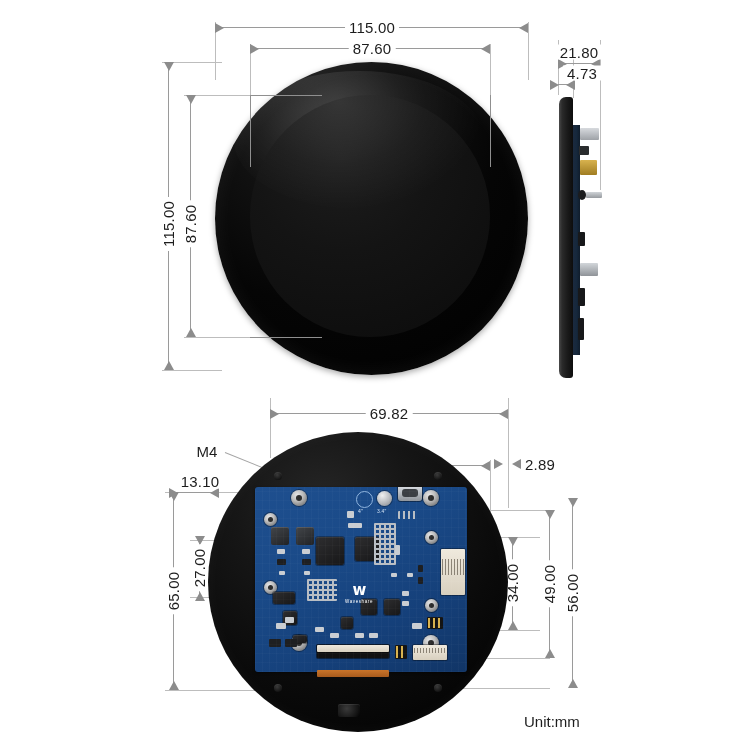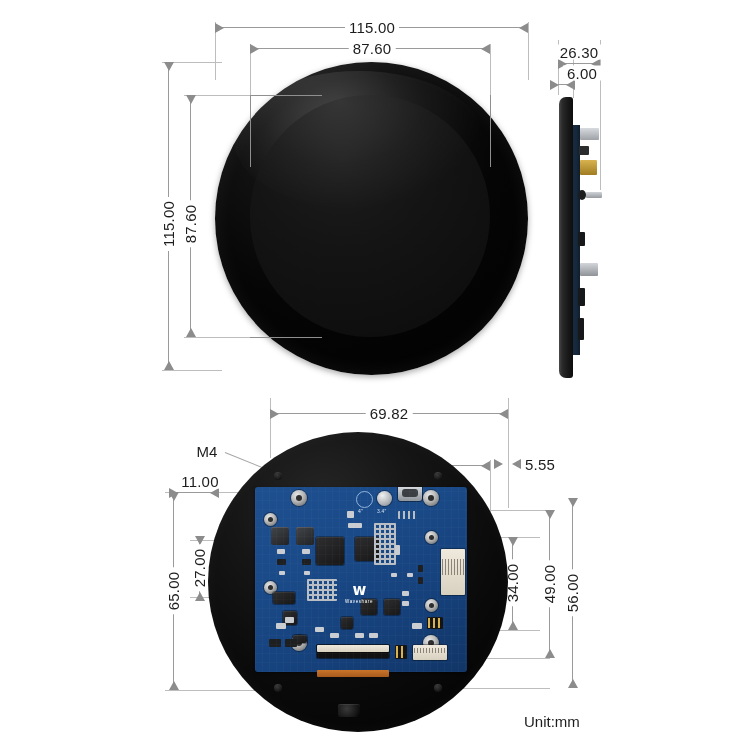--- a/index.html
+++ b/index.html
@@ -174,26 +174,26 @@
   <div class="ext v" style="left:250px;top:95px;height:72px;background:#8f8f8f;"></div>
   <div class="ext v" style="left:490px;top:95px;height:72px;background:#8f8f8f;"></div>
 
   <div class="ext v" style="left:558px;top:40px;height:55px;"></div>
   <div class="ext v" style="left:600px;top:40px;height:150px;"></div>
   <div class="ext v" style="left:573px;top:58px;height:40px;"></div>
 
   <div class="dline h" style="left:558px;top:63px;width:42px;"></div>
   <div class="arw r" style="left:558px;top:58.5px;"></div>
   <div class="arw l" style="left:591px;top:58.5px;"></div>
-  <div class="dim-label horiz" style="left:579px;top:52px;">26.30</div>
+  <div class="dim-label horiz" style="left:579px;top:52px;">21.80</div>
 
   <div class="dline h" style="left:558px;top:84px;width:15px;"></div>
   <div class="arw r" style="left:550px;top:79.5px;"></div>
   <div class="arw l" style="left:566px;top:79.5px;"></div>
-  <div class="dim-label horiz" style="left:582px;top:73px;">6.00</div>
+  <div class="dim-label horiz" style="left:582px;top:73px;">4.73</div>
 
   <div class="side-body" style="left:559px;top:97px;width:14px;height:281px;"></div>
   <div class="side-pcb" style="left:573px;top:125px;width:7px;height:230px;"></div>
   <div class="side-comp" style="left:580px;top:128px;width:19px;height:12px;background:linear-gradient(180deg,#d7dade,#9ea2a7);"></div>
   <div class="side-comp" style="left:579px;top:146px;width:10px;height:9px;background:#2a2c2e;"></div>
   <div class="side-comp" style="left:580px;top:160px;width:17px;height:15px;background:linear-gradient(180deg,#d8b24e,#a07d22);"></div>
   <div class="side-comp" style="left:578px;top:190px;width:8px;height:10px;background:#1b1c1e;border-radius:50%;"></div>
   <div class="side-comp" style="left:586px;top:192px;width:16px;height:6px;background:linear-gradient(180deg,#cfd3d7,#969a9f);"></div>
   <div class="side-comp" style="left:578px;top:232px;width:7px;height:14px;background:#17181a;"></div>
   <div class="side-comp" style="left:580px;top:263px;width:18px;height:13px;background:linear-gradient(180deg,#d2d6da,#8f9398);"></div>
@@ -219,29 +219,29 @@
   <div class="arw l" style="left:499px;top:408.5px;"></div>
   <div class="dim-label horiz" style="left:389px;top:413px;">69.82</div>
 
   <div class="dline h" style="left:358px;top:465px;width:132px;"></div>
   <div class="arw r" style="left:358px;top:460.5px;"></div>
   <div class="arw l" style="left:481px;top:460.5px;"></div>
   <div class="dim-label horiz" style="left:424px;top:465px;">58.00</div>
 
   <div class="arw r" style="left:494px;top:459px;"></div>
   <div class="arw l" style="left:512px;top:459px;"></div>
-  <div class="dim-label horiz" style="left:540px;top:464px;">5.55</div>
+  <div class="dim-label horiz" style="left:540px;top:464px;">2.89</div>
 
   <div class="dim-label horiz" style="left:207px;top:451px;">M4</div>
   <div class="leader" style="left:225px;top:452px;width:62px;transform:rotate(22deg);"></div>
 
   <div class="dline h" style="left:173px;top:492px;width:45px;"></div>
   <div class="arw r" style="left:169px;top:487.5px;"></div>
   <div class="arw l" style="left:210px;top:487.5px;"></div>
-  <div class="dim-label horiz" style="left:200px;top:481px;">11.00</div>
+  <div class="dim-label horiz" style="left:200px;top:481px;">13.10</div>
 
   <div class="dline v" style="left:173px;top:492px;height:198px;"></div>
   <div class="arw d" style="left:168.5px;top:492px;"></div>
   <div class="arw u" style="left:168.5px;top:681px;"></div>
   <div class="dim-label vert" style="left:173px;top:591px;">65.00</div>
 
   <div class="dline v" style="left:199px;top:540px;height:57px;"></div>
   <div class="arw d" style="left:194.5px;top:536px;"></div>
   <div class="arw u" style="left:194.5px;top:592px;"></div>
   <div class="dim-label vert" style="left:199px;top:568px;">27.00</div>

